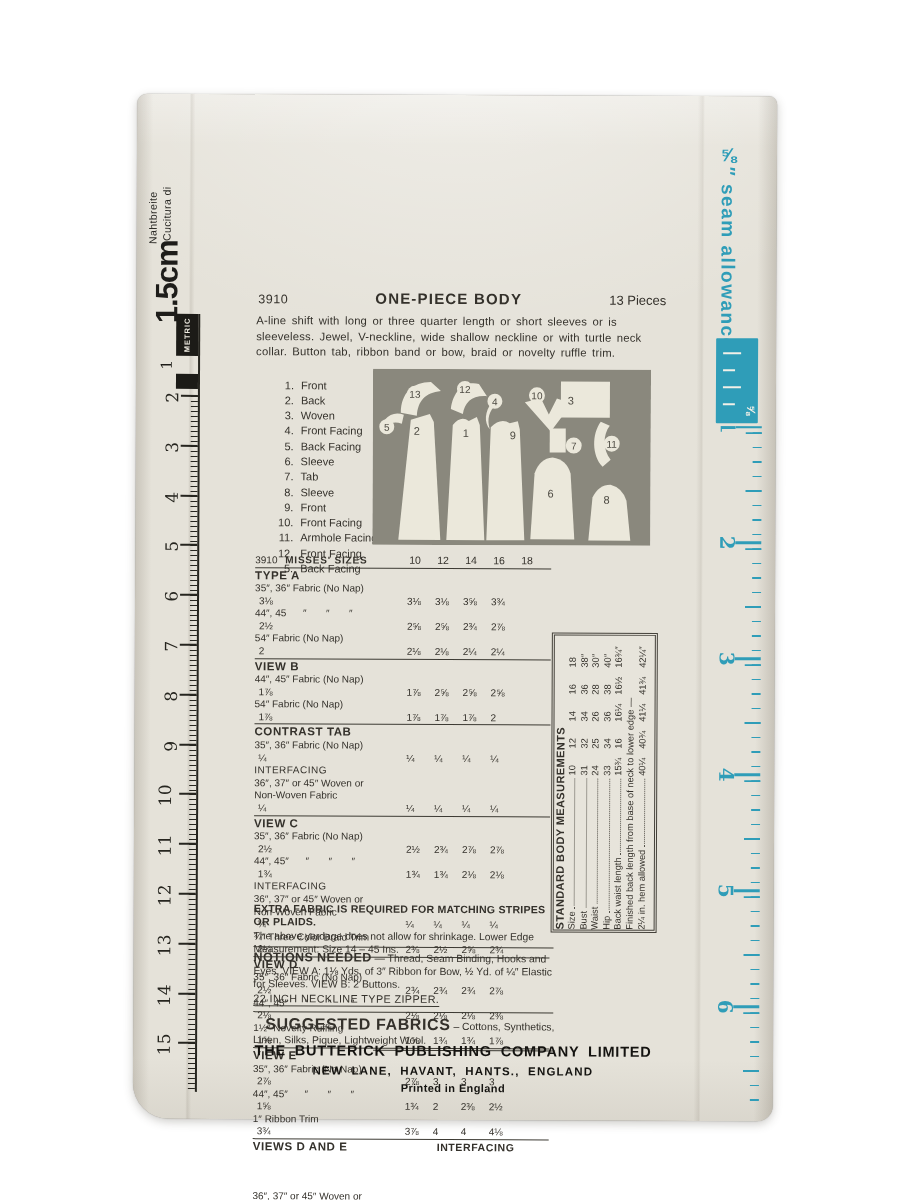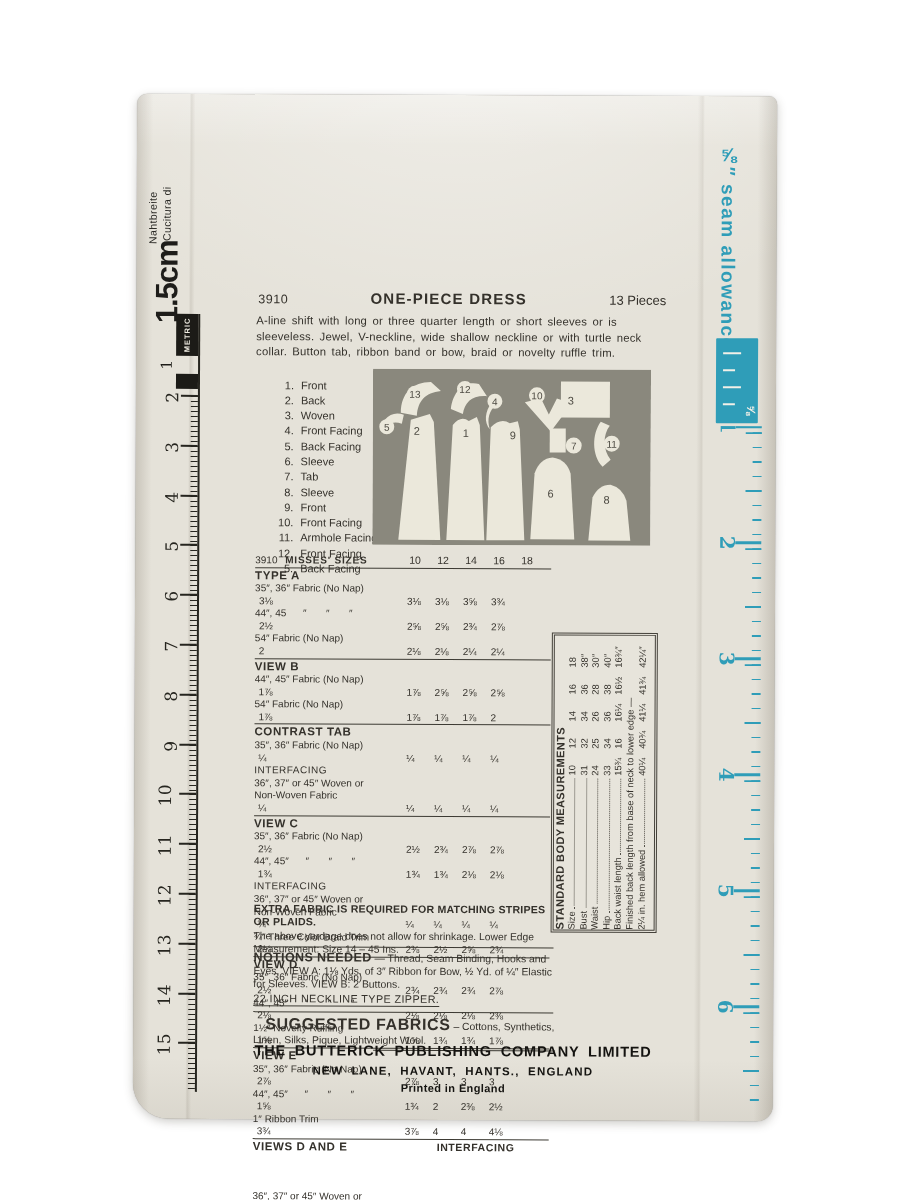--- a/index.html
+++ b/index.html
@@ -252,21 +252,21 @@
           <span class="inchtick"></span>
           <span class="rnum">6</span>
         </div>
       </div>
   </div>
 
   <div class="content">
 
     <div class="hdr">
       <span class="num">3910</span>
-      <span class="title">ONE-PIECE DRESS</span>
+      <span class="title">ONE-PIECE BODY</span>
       <span class="pieces">13 Pieces</span>
     </div>
 
     <p class="desc">A-line shift with long or three quarter length or short sleeves or is sleeveless. Jewel, V-neckline, wide shallow neckline or with turtle neck collar. Button tab, ribbon band or bow, braid or novelty ruffle trim.</p>
 
     <div class="list-diagram">
       <div class="plist">
 
           <div class="pl-row">
             <span class="pl-n">1.</span>

